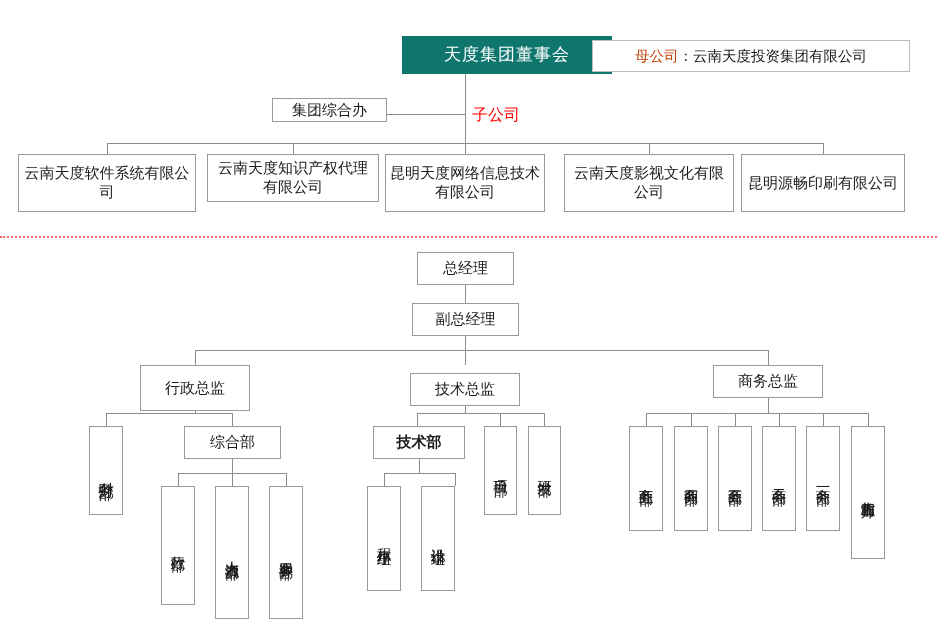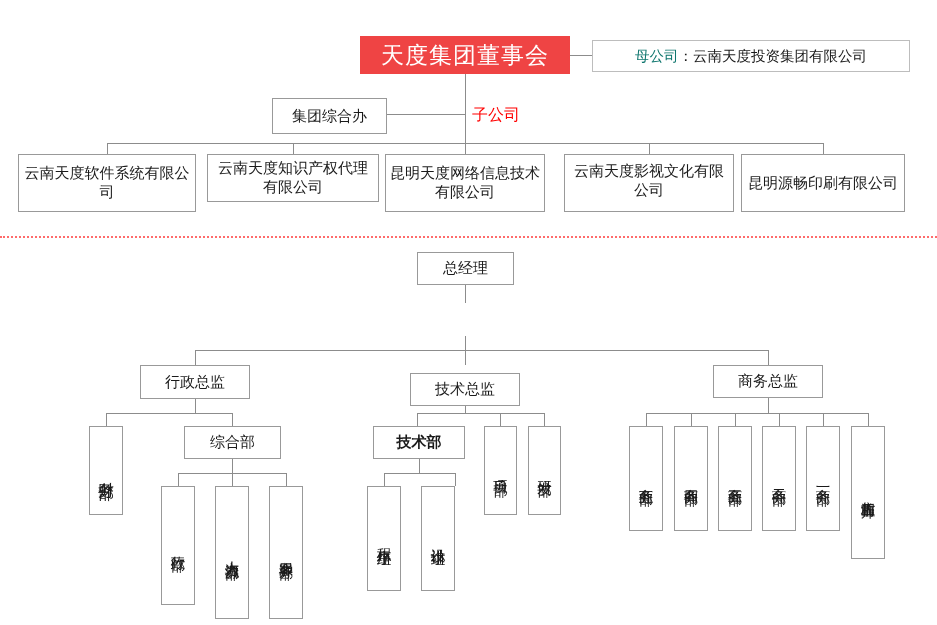--- a/index.html
+++ b/index.html
@@ -26,25 +26,26 @@
     align-items: center;
     justify-content: center;
     text-align: center;
     color: #1a1a1a;
     font-size: 15px;
     line-height: 1.25;
     padding: 2px 4px;
     z-index: 3;
   }
   .box.hdr {
-    background: #ef4444;
+    background: #0f766e;
     border: none;
     color: #ffffff;
-    font-size: 23px;
+    font-size: 17px;
     letter-spacing: 1px;
+    margin-left: 42px;
   }
   .box.note {
     border: 1px solid #bdbdbd;
     font-size: 14.5px;
     justify-content: center;
   }
   .box.vert {
     writing-mode: vertical-rl;
     text-orientation: upright;
     letter-spacing: 1px;
@@ -55,21 +56,21 @@
 
   
   .label {
     position: absolute;
     font-size: 16px;
     color: #ff0000;
     white-space: nowrap;
     z-index: 3;
   }
 
-  .note .redtxt { color: #0f766e; }
+  .note .redtxt { color: #c2410c; }
   .note .blktxt { color: #1a1a1a; }
 
   
   .ln {
     position: absolute;
     background: #8c8c8c;
     z-index: 1;
   }
   .ln.h { height: 1px; }
   .ln.v { width: 1px; }
@@ -94,53 +95,54 @@
   <div class="ln h" style="left:570px; top:55px; width:22px;"></div>
 
   <div class="box note" style="left:592px; top:40px; width:318px; height:32px;">
     <span class="redtxt">母公司</span>
       <span class="blktxt">：</span>
       <span class="blktxt">云南天度投资集团有限公司</span>
   </div>
 
   <div class="ln v" style="left:465px; top:74px; height:69px;"></div>
 
-  <div class="box" style="left:272px; top:98px; width:115px; height:36px;">集团综合办</div>
+  <div class="box" style="left:272px; top:98px; width:115px; height:24px;">集团综合办</div>
   <div class="ln h" style="left:387px; top:114px; width:78px;"></div>
 
   <div class="label" style="left:472px; top:105px;">子公司</div>
 
   <div class="ln h" style="left:107px; top:143px; width:716px;"></div>
   <div class="ln v" style="left:107px; top:143px; height:11px;"></div>
   <div class="ln v" style="left:293px; top:143px; height:11px;"></div>
   <div class="ln v" style="left:465px; top:143px; height:11px;"></div>
   <div class="ln v" style="left:649px; top:143px; height:11px;"></div>
   <div class="ln v" style="left:823px; top:143px; height:11px;"></div>
 
   <div class="box" style="left:18px;  top:154px; width:178px; height:58px;">云南天度软件系统有限公司</div>
   <div class="box" style="left:207px; top:154px; width:172px; height:48px;">云南天度知识产权代理有限公司</div>
   <div class="box" style="left:385px; top:154px; width:160px; height:58px;">昆明天度网络信息技术有限公司</div>
-  <div class="box" style="left:564px; top:154px; width:170px; height:58px;font-family:Liberation Mono, monospace;">云南天度影视文化有限公司</div>
+  <div class="box" style="left:564px; top:154px; width:170px; height:58px;">云南天度影视文化有限公司</div>
   <div class="box" style="left:741px; top:154px; width:164px; height:58px;">昆明源畅印刷有限公司</div>
 
   <div class="divider" style="top:236px;"></div>
 
   <div class="box" style="left:417px; top:252px; width:97px; height:33px;">总经理</div>
 
   <div class="ln v" style="left:465px; top:285px; height:18px;"></div>
 
+  <div class="box" style="left:412px; top:303px; width:107px; height:33px;">副总经理</div>
 
   <div class="ln v" style="left:465px; top:336px; height:14px;"></div>
 
   <div class="ln h" style="left:195px; top:350px; width:573px;"></div>
   <div class="ln v" style="left:195px; top:350px; height:15px;"></div>
   <div class="ln v" style="left:465px; top:350px; height:15px;"></div>
   <div class="ln v" style="left:768px; top:350px; height:15px;"></div>
 
-  <div class="box" style="left:140px; top:365px; width:110px; height:34px;">行政总监</div>
+  <div class="box" style="left:140px; top:365px; width:110px; height:46px;">行政总监</div>
   <div class="box" style="left:410px; top:365px; width:110px; height:33px;margin-top:8px;">技术总监</div>
   <div class="box" style="left:713px; top:365px; width:110px; height:33px;">商务总监</div>
 
   <div class="ln v" style="left:195px; top:398px; height:15px;"></div>
   <div class="ln h" style="left:106px; top:413px; width:126px;"></div>
   <div class="ln v" style="left:106px; top:413px; height:13px;"></div>
   <div class="ln v" style="left:232px; top:413px; height:13px;"></div>
 
   <div class="box vert" style="left:89px; top:426px; width:34px; height:89px;">财务部</div>
 

